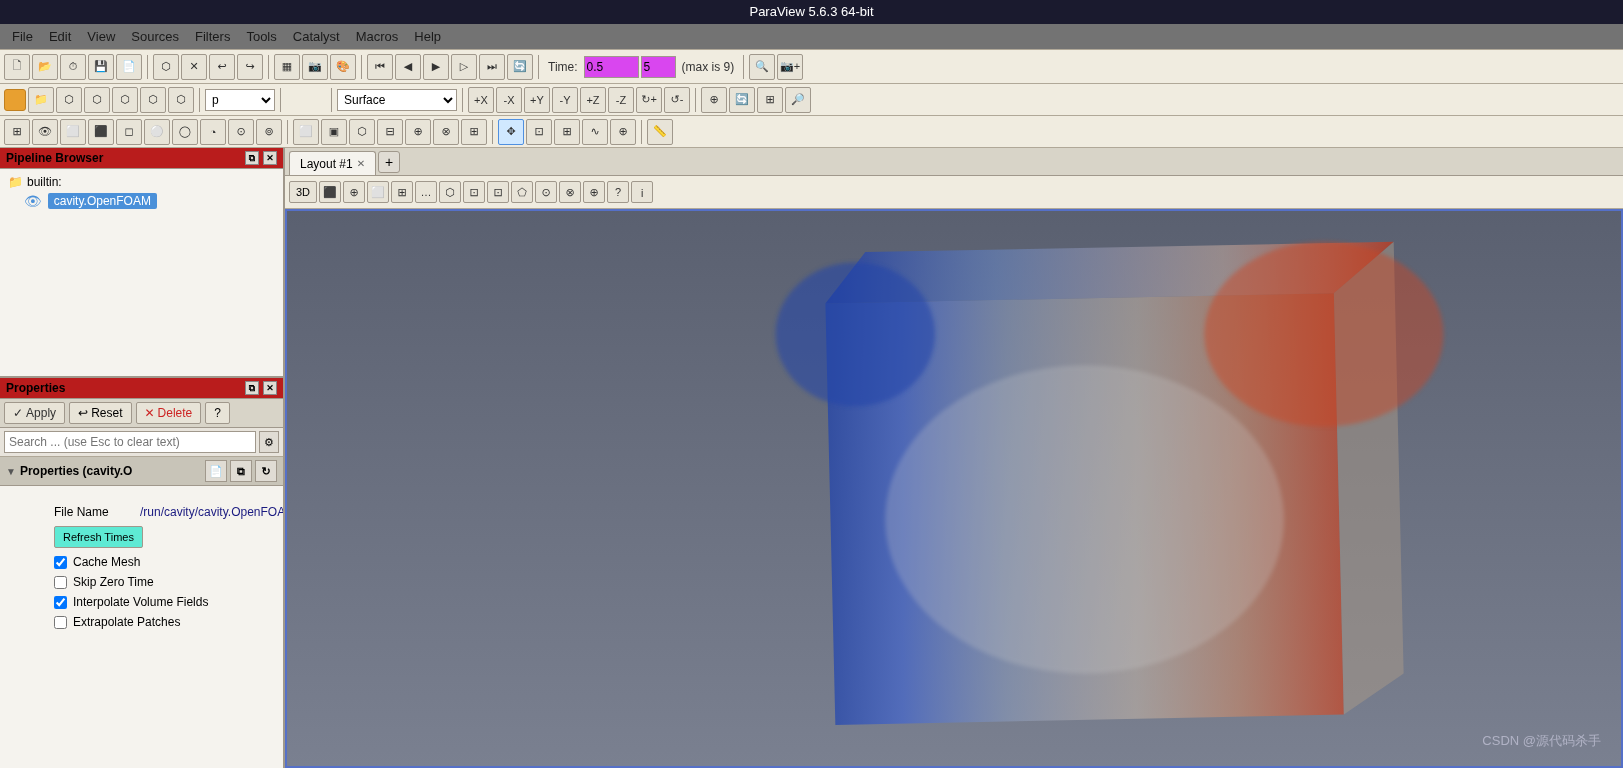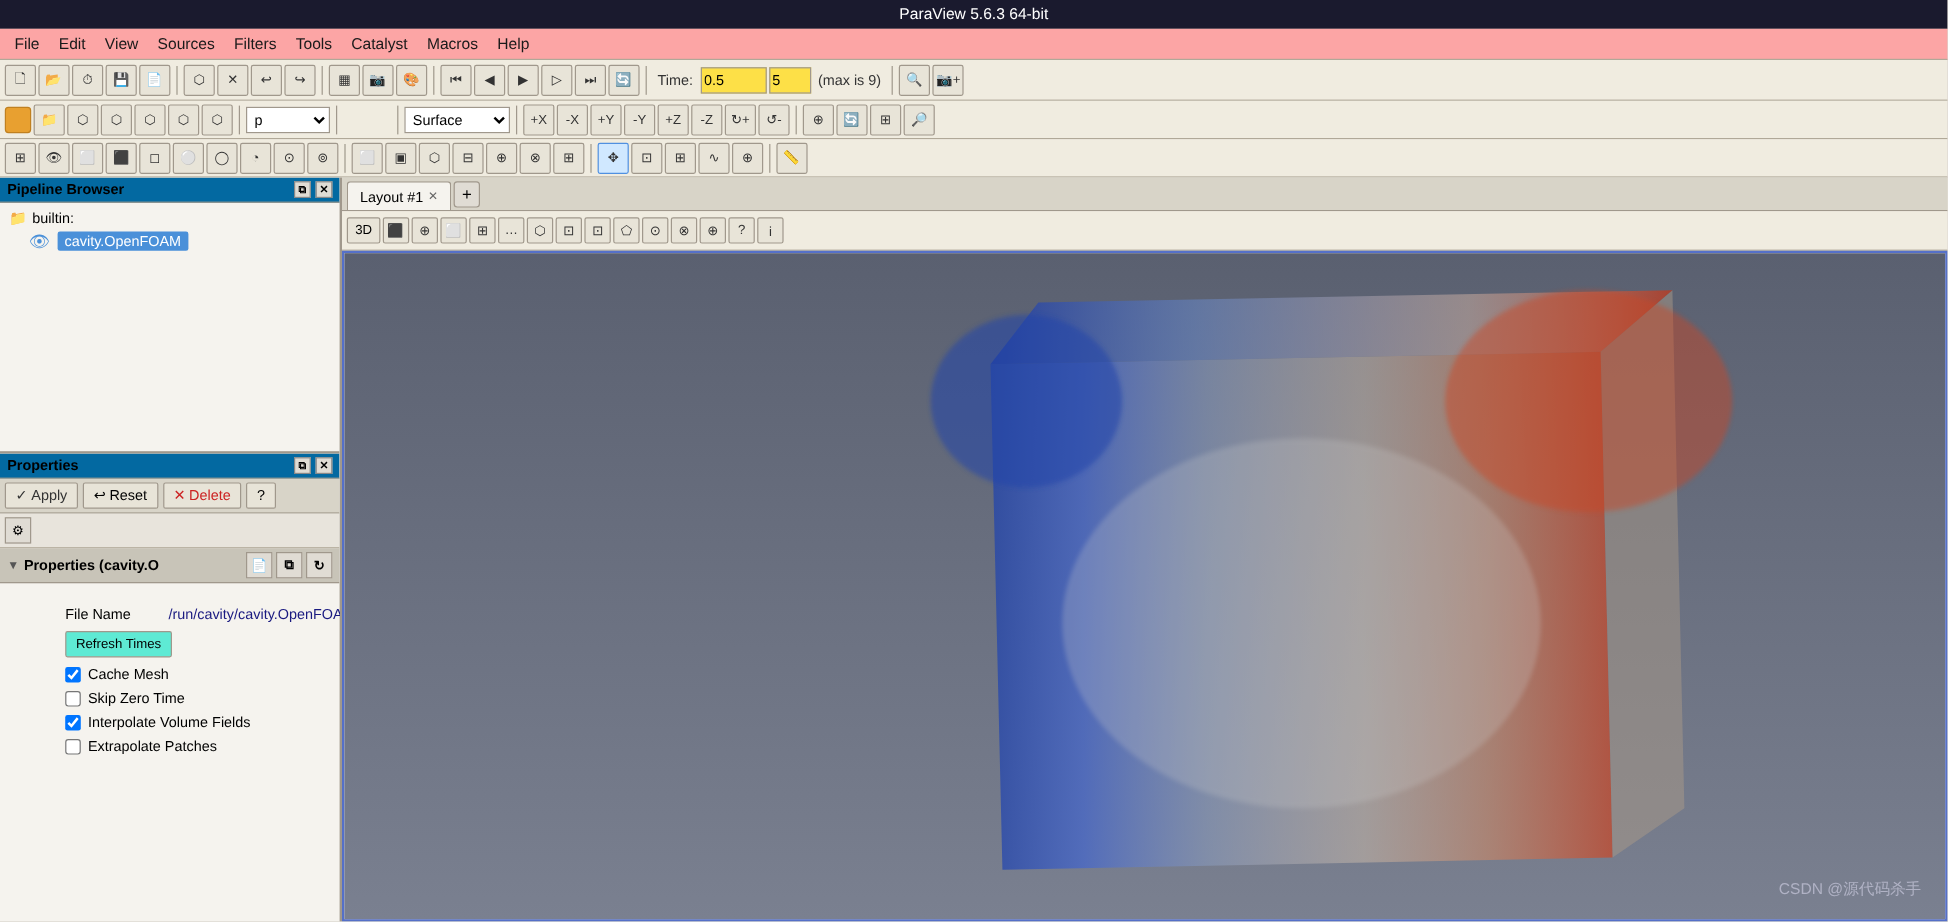--- a/index.html
+++ b/index.html
@@ -11,21 +11,21 @@
       color: #ffffff;
       text-align: center;
       padding: 3px 0;
       font-size: 13px;
       height: 24px;
       line-height: 18px;
     }
 
     
     #menu-bar {
-      background: #fca5a5;
+      background: #737373;
       height: 26px;
       display: flex;
       align-items: center;
       padding: 0 4px;
       border-bottom: 1px solid #b0a898;
     }
     .menu-item {
       padding: 2px 8px;
       cursor: pointer;
       font-size: 13px;
@@ -68,21 +68,21 @@
       background: #fff;
       font-size: 12px;
       padding: 0 2px;
     }
     .tb-input {
       height: 22px;
       width: 50px;
       border: 1px solid #a0988c;
       font-size: 12px;
       padding: 0 2px;
-      background: #fde047;
+      background: #d946ef;
     }
     .tb-label { font-size: 12px; padding: 0 4px; color: #333; }
 
     
     #main-layout {
       display: flex;
       height: calc(768px - 24px - 26px - 34px - 32px - 32px);
       width: 100%;
     }
 
@@ -98,21 +98,21 @@
     }
 
     
     #pipeline-browser {
       height: 230px;
       border-bottom: 2px solid #a0988c;
       display: flex;
       flex-direction: column;
     }
     .panel-header {
-      background: #0369a1;
+      background: #b91c1c;
       border-bottom: 1px solid #a0988c;
       padding: 3px 6px;
       display: flex;
       align-items: center;
       justify-content: space-between;
       font-weight: bold;
       font-size: 12px;
     }
     .panel-header-icons { display: flex; gap: 4px; }
     .panel-icon {
@@ -338,21 +338,21 @@
   <div class="tb-btn">⬡</div>
   <div class="tb-btn">⬡</div>
   <div class="tb-separator"></div>
   <select class="tb-select" style="width:70px;">
     <option>p</option>
     <option>U</option>
   </select>
   <div class="tb-separator"></div>
   <div style="width:40px;"></div>
   <div class="tb-separator"></div>
-  <select class="tb-select" style="width:88px;">
+  <select class="tb-select" style="width:120px;">
     <option>Surface</option>
     <option>Wireframe</option>
     <option>Points</option>
   </select>
   <div class="tb-separator"></div>
 
   <div class="tb-btn">+X</div>
   <div class="tb-btn">-X</div>
   <div class="tb-btn">+Y</div>
   <div class="tb-btn">-Y</div>
@@ -439,20 +439,21 @@
         </button>
         <button class="props-btn delete">
           <span>✕</span>
           <span>Delete</span>
         </button>
         <button class="props-btn">
           <span>?</span>
         </button>
       </div>
       <div class="props-search-row">
+        <input class="props-search" type="text" placeholder="Search ... (use Esc to clear text)" style="">
         <div class="props-copy-btn">⚙</div>
       </div>
       <div class="props-section-header">
         <span class="section-expand">▼</span>
         <span>Properties (cavity.O</span>
         <div style="display:flex; gap:3px; margin-left:auto;">
           <div class="props-copy-btn">📄</div>
           <div class="props-copy-btn">⧉</div>
           <div class="props-copy-btn">↻</div>
         </div>

